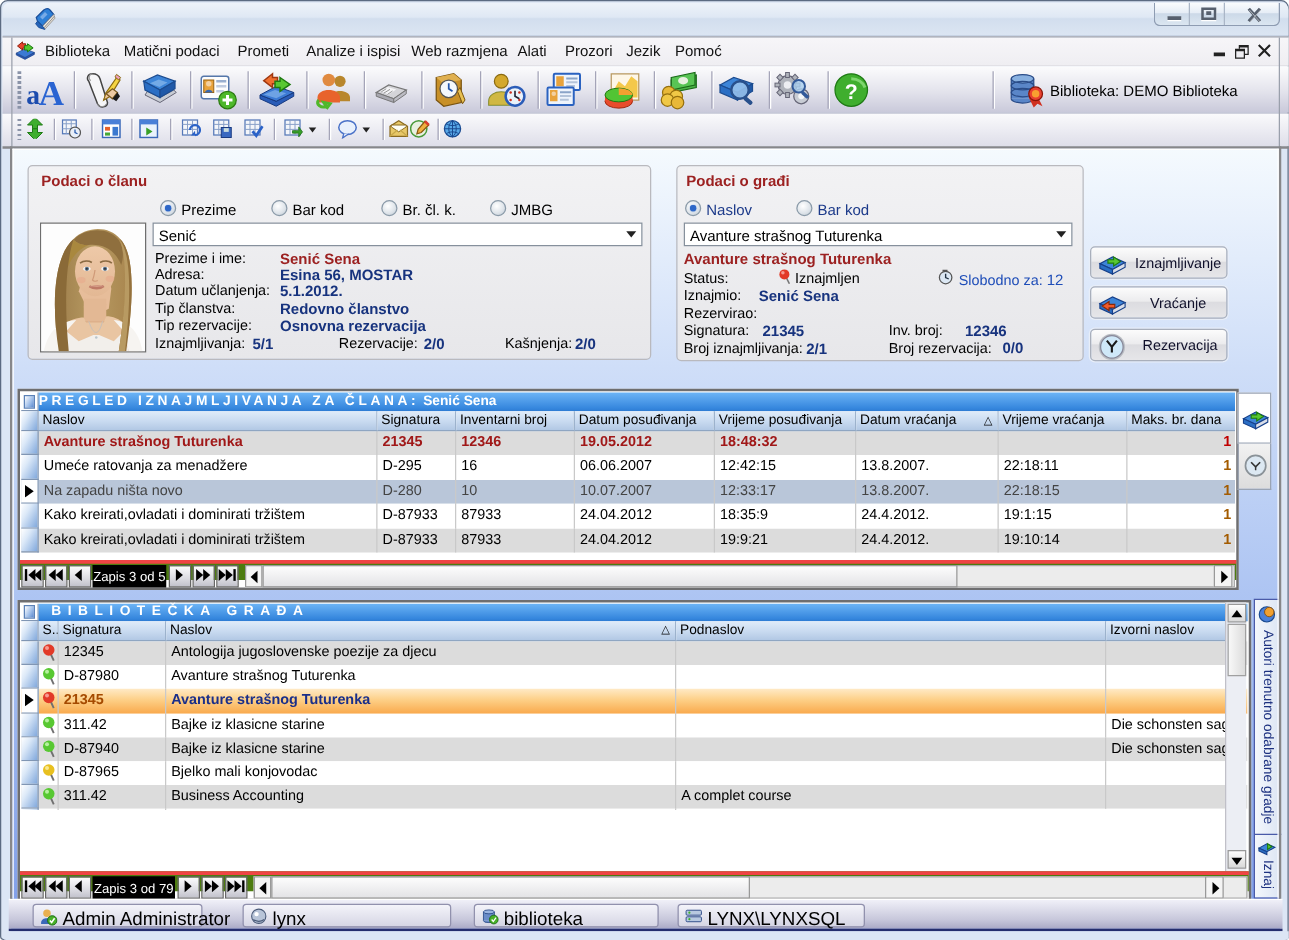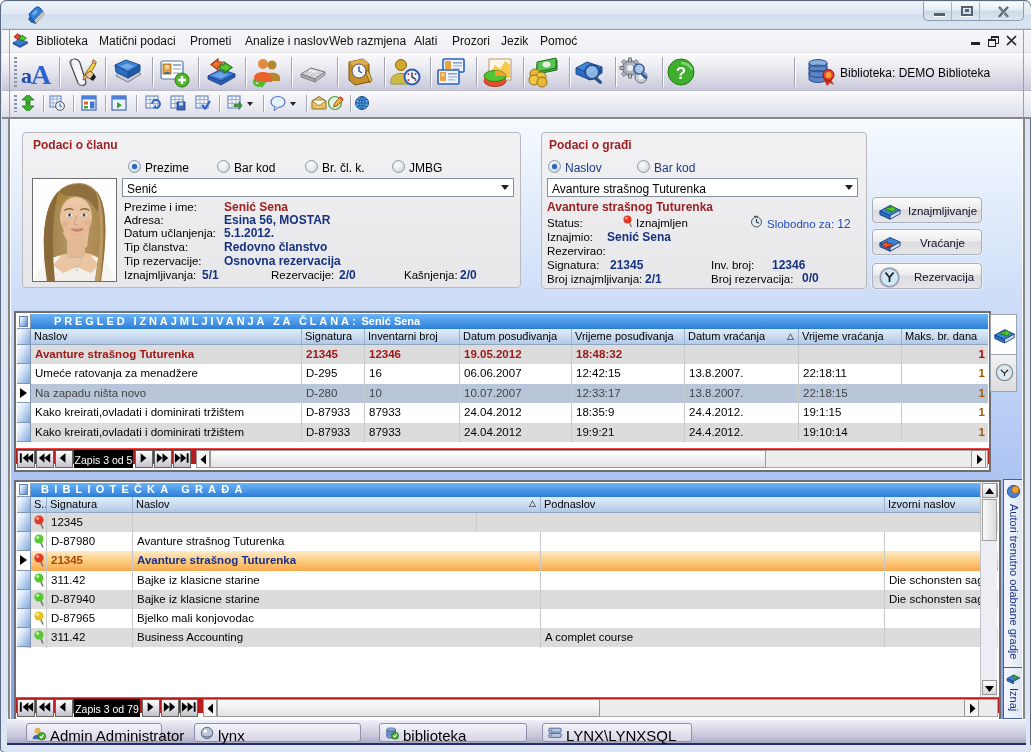--- a/index.html
+++ b/index.html
@@ -70,21 +70,21 @@
   background:linear-gradient(#6cb4f6,#3586dd 85%,#2d7bd2); color:#fff; font-weight:bold; }
 .gtitle .ls { letter-spacing:2.9px; }
 .ghead { display:flex; height:16px; }
 .ghc { background:linear-gradient(#e0ecf9,#c8daf0 55%,#b2c8e4); border-right:1px solid #9cb2cc;
   border-bottom:1px solid #8fa6c2; padding:1px 0 0 3px; font-size:11px; color:#000;
   white-space:nowrap; overflow:hidden; position:relative; }
 .grow { display:flex; }
 .gc { border-right:1px solid #c9c9c9; padding:3px 0 0 4px; font-size:11.5px; white-space:nowrap; overflow:hidden; }
 .selcell { background:linear-gradient(120deg,#ffffff,#dce9f8 35%,#7fa7dc 100%);
   border-right:1px solid #8096b4; border-bottom:1px solid #8096b4; position:relative; }
-.navbar { position:absolute; left:0; right:0; height:16px; background:#b91c1c; border-top:1px solid #ef4444; }
+.navbar { position:absolute; left:0; right:0; height:16px; background:#4d7c0f; border-top:3px solid #ef4444; }
 .nbtn { position:absolute; top:1px; width:18px; height:18px;
   background:linear-gradient(#fcfcfd,#dcdce2 60%,#c2c2cc); border:1px solid #666;
   text-align:center; }
 .nlabel { position:absolute; top:1px; height:18px; background:#000; color:#fff;
   font-size:10.5px; text-align:center; padding-top:4px; }
 
 
 #statusbar { position:absolute; left:6px; top:718px; width:1019px; height:26px;
   background:linear-gradient(#f0f0f8,#c6c6da 70%,#a9a9c6);
   border-top:1px solid #fff; border-bottom:2px solid #252e6e; }
@@ -126,21 +126,21 @@
   <div id="menubar">
     <svg class="abs" style="left:9px;top:3px" width="18" height="18" viewBox="0 0 18 18">
       <path d="M2 12 L9 15.5 L16.5 11.5 L16.5 10 L9 14 L2 10.5 Z" fill="#2a5cb8" stroke="#173a80" stroke-width="0.5"></path>
       <path d="M2 10.5 L9 14 L16.5 10 L9 7 Z" fill="#3c7ad4" stroke="#173a80" stroke-width="0.5"></path>
       <path d="M7 1.5 L3 4.8 L7 8 L7 6.5 L9.5 6.5 L9.5 3 L7 3 Z" fill="#e8442e" stroke="#90200e" stroke-width="0.8"></path>
       <path d="M11 3 L15.5 6.3 L11 9.5 L11 8 L8.5 8 L8.5 4.5 L11 4.5 Z" fill="#52c62e" stroke="#1e7a10" stroke-width="0.8"></path>
     </svg>
     <span class="mitem" style="left:34px">Biblioteka</span>
     <span class="mitem" style="left:97px">Matični podaci</span>
     <span class="mitem" style="left:188px">Prometi</span>
-    <span class="mitem" style="left:243px">Analize i naslov</span>
+    <span class="mitem" style="left:243px">Analize i ispisi</span>
     <span class="mitem" style="left:327px">Web razmjena</span>
     <span class="mitem" style="left:412px">Alati</span>
     <span class="mitem" style="left:450px">Prozori</span>
     <span class="mitem" style="left:499px">Jezik</span>
     <span class="mitem" style="left:538px">Pomoć</span>
     <div class="abs" style="left:969px;top:13px;width:9px;height:3px;background:#222"></div>
     <div class="abs" style="left:989px;top:7px;width:8px;height:8px;border:1px solid #222;border-top:2px solid #222"></div>
     <div class="abs" style="left:986px;top:10px;width:8px;height:8px;border:1px solid #222;border-top:2px solid #222;background:#efeef2"></div>
     <svg class="abs" style="left:1004px;top:6px" width="11" height="11" viewBox="0 0 11 11">
       <path d="M1 1 L10 10 M10 1 L1 10" stroke="#222" stroke-width="1.7"></path>
@@ -541,21 +541,21 @@
         <path d="M11.5 11.5 L7.5 6.5 M11.5 11.5 L15.5 6.5 M11.5 11.5 L11.5 16" stroke="#1a1a1a" stroke-width="1.7" fill="none"></path>
       </svg>
       <span style="left:41px">Rezervacija</span>
     </div>
 
     <div class="gridbox" style="left:5px;top:192px;width:977px;height:161px">
       <div style="display:flex;height:15px">
         <div style="width:14px;background:#fff;border-right:1px solid #8096b4;border-bottom:1px solid #8096b4;position:relative">
             <div style="position:absolute;left:2px;top:2px;width:9px;height:11px;background:linear-gradient(120deg,#fff,#9cbce8 60%,#5584cc);border:1px solid #5c82b8"></div>
           </div>
-        <div class="gtitle" style="position:relative;flex:1;height:15px;padding-top:1px"><span class="ls" style="margin-left:23px">PREGLED IZNAJMLJIVANJA ZA ČLANA:</span> Senić Sena</div>
+        <div class="gtitle" style="position:relative;flex:1;height:15px;padding-top:1px"><span class="ls" style="margin-left:0">PREGLED IZNAJMLJIVANJA ZA ČLANA:</span> Senić Sena</div>
       </div>
       <div class="ghead">
         <div class="selcell" style="width:14px"></div>
         <div class="ghc" style="width:271px">Naslov</div>
         <div class="ghc" style="width:63px">Signatura</div>
         <div class="ghc" style="width:95px">Inventarni broj</div>
         <div class="ghc" style="width:112px">Datum posuđivanja</div>
         <div class="ghc" style="width:113px">Vrijeme posuđivanja</div>
         <div class="ghc" style="width:114px">Datum vraćanja<span style="position:absolute;right:4px;top:2px;font-size:9px">△</span></div>
         <div class="ghc" style="width:103px">Vrijeme vraćanja</div>
@@ -692,20 +692,21 @@
       </div>
       <div style="overflow:hidden;height:135px">
       <div class="grow" style="height:19.2px;background:#dcdcdc">
         <div class="selcell" style="width:14px"></div>
         <div class="gc" style="width:16px;padding:1px 0 0 1px"><svg width="13" height="15" style="margin:1px 0 0 1px" viewBox="0 0 13 15">
                 <path d="M7.5 8 L10 13.5" stroke="#707070" stroke-width="1.5"></path>
                 <circle cx="6" cy="5" r="4.6" fill="#e23a28"></circle>
                 <circle cx="4.6" cy="3.4" r="1.6" fill="#f79a90"></circle>
               </svg></div>
         <div class="gc" style="width:86px">12345</div>
+        <div class="gc" style="width:408px">Antologija jugoslovenske poezije za djecu</div>
         <div class="gc" style="width:344px"></div>
         <div class="gc" style="width:96px;border-right:none"></div>
       </div>
       <div class="grow" style="height:19.2px;background:#ffffff">
         <div class="selcell" style="width:14px"></div>
         <div class="gc" style="width:16px;padding:1px 0 0 1px"><svg width="13" height="15" style="margin:1px 0 0 1px" viewBox="0 0 13 15">
                 <path d="M7.5 8 L10 13.5" stroke="#707070" stroke-width="1.5"></path>
                 <circle cx="6" cy="5" r="4.6" fill="#58c832"></circle>
                 <circle cx="4.6" cy="3.4" r="1.6" fill="#b8f0a0"></circle>
               </svg></div>

